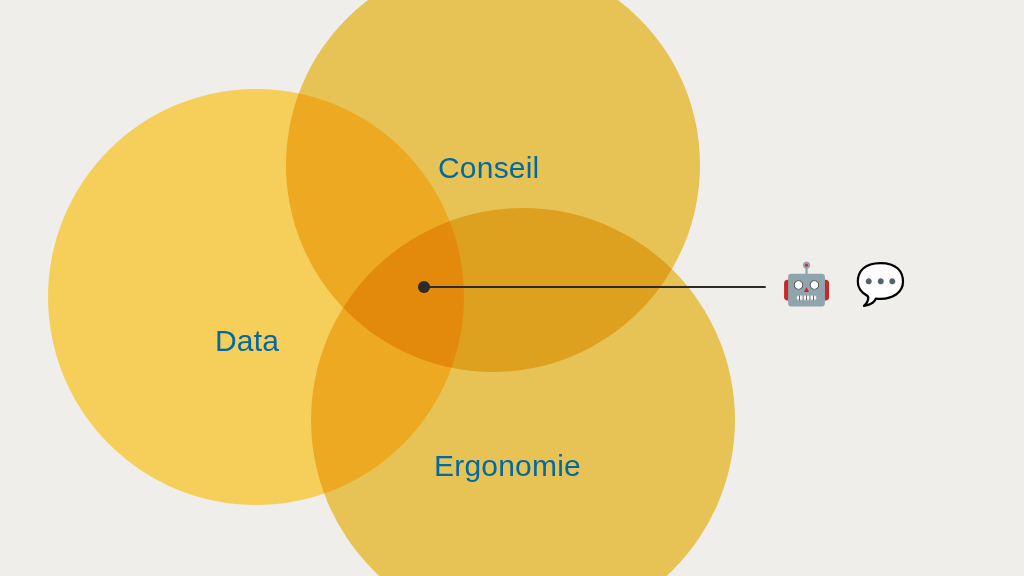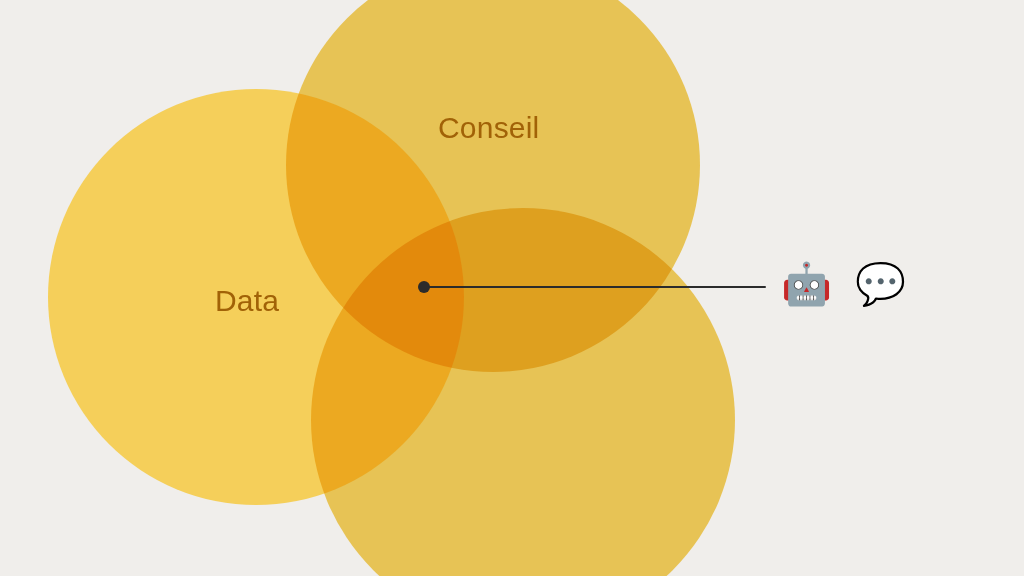--- a/index.html
+++ b/index.html
@@ -23,27 +23,28 @@
   #venn-svg {
     position: absolute;
     left: 0;
     top: 0;
     width: 1024px;
     height: 576px;
     display: block;
   }
   .venn-label {
     position: absolute;
-    color: #a16207;
+    color: #0369a1;
     font-family: "Liberation Sans", sans-serif;
     font-size: 30px;
     font-weight: 500;
     letter-spacing: 0.2px;
     white-space: nowrap;
     line-height: 1;
+    margin-top: 40px;
   }
   #label-data {
     left: 215px;
     top: 286px;
   }
   #label-conseil {
     left: 438px;
     top: 113px;
   }
   #label-ergonomie {
@@ -83,18 +84,19 @@
     <g>
       <line x1="424" y1="287" x2="765" y2="287" stroke="#2B2B2B" stroke-width="2" stroke-linecap="round"></line>
       <circle cx="424" cy="287" r="6" fill="#2B2B2B"></circle>
     </g>
   </svg>
 
   <div class="venn-label" id="label-data">Data</div>
 
   <div class="venn-label" id="label-conseil">Conseil</div>
 
+  <div class="venn-label" id="label-ergonomie">Ergonomie</div>
 
   <div class="emoji" id="emoji-robot">🤖</div>
 
   <div class="emoji" id="emoji-speech">💬</div>
 
 </div>
 
 </body></html>

